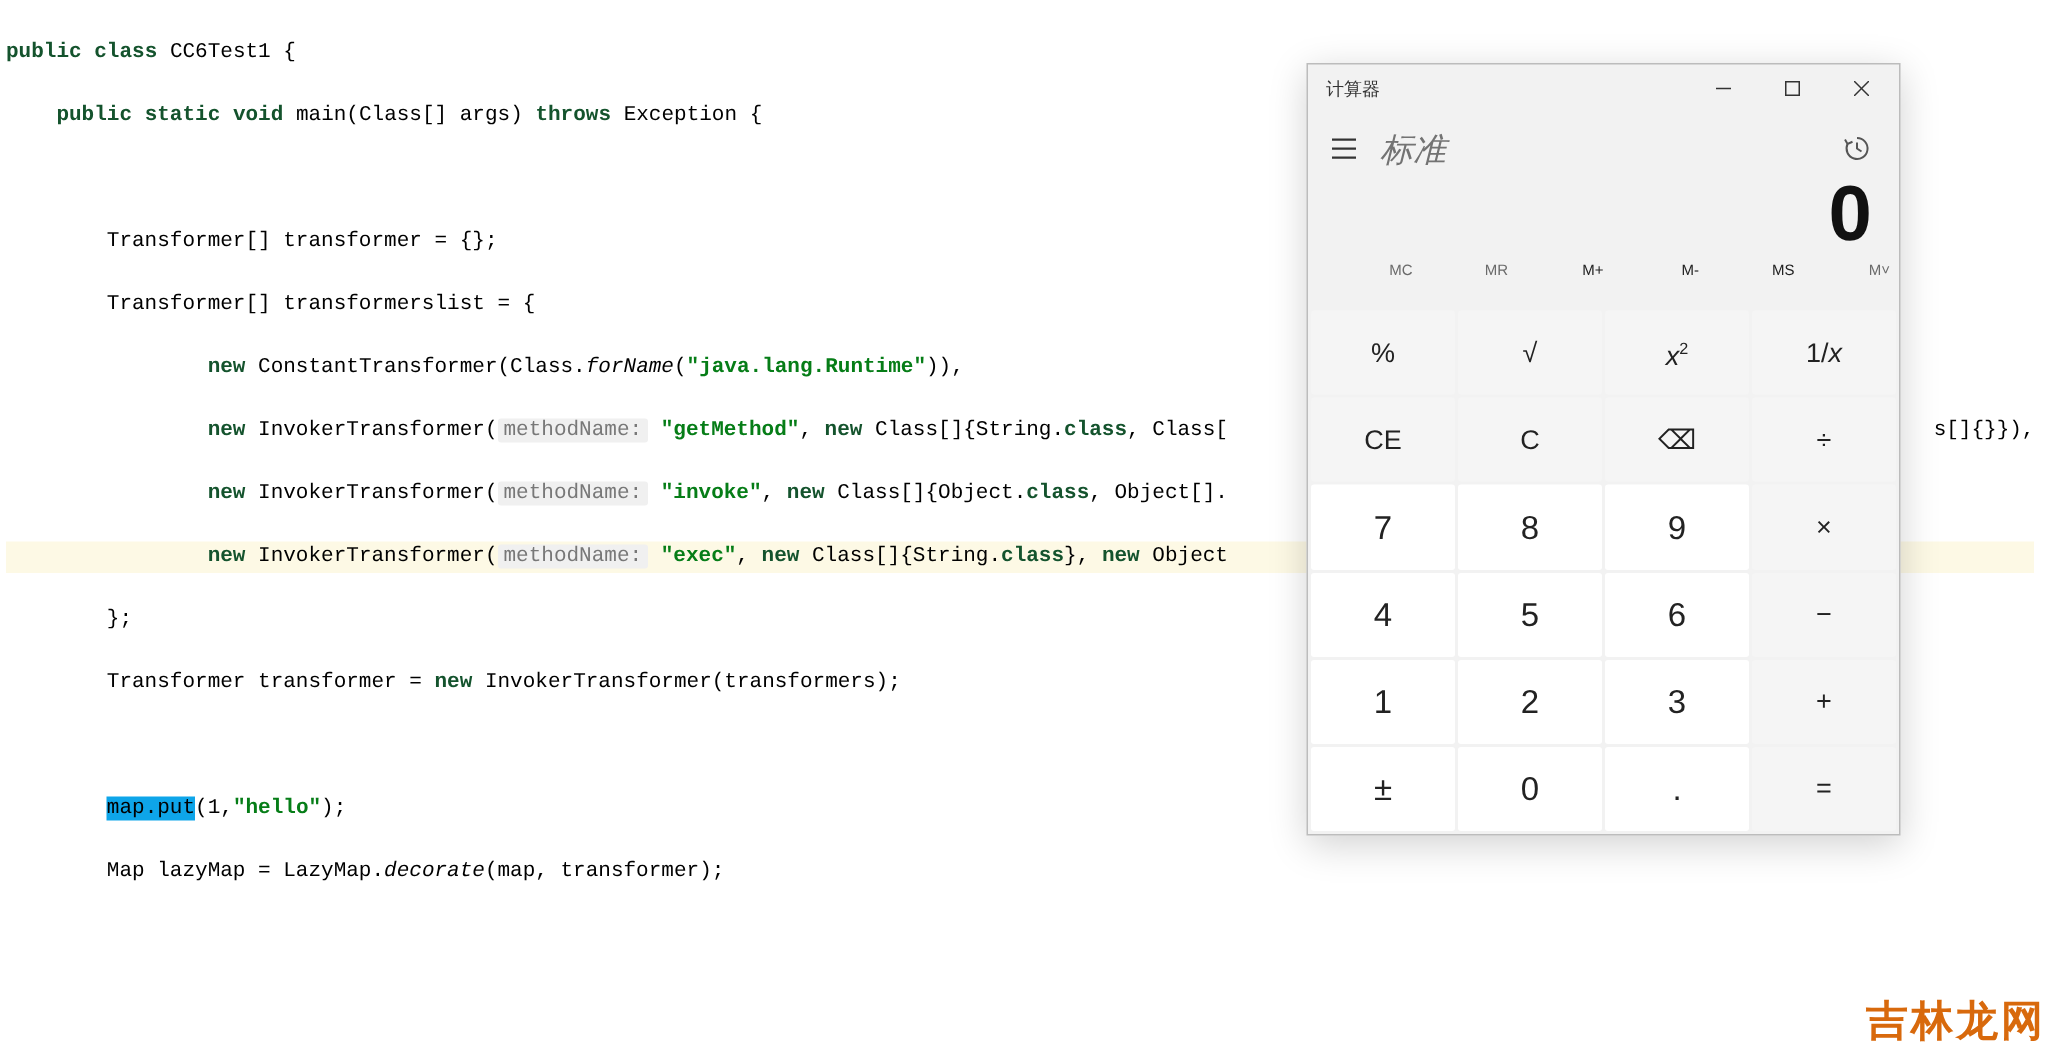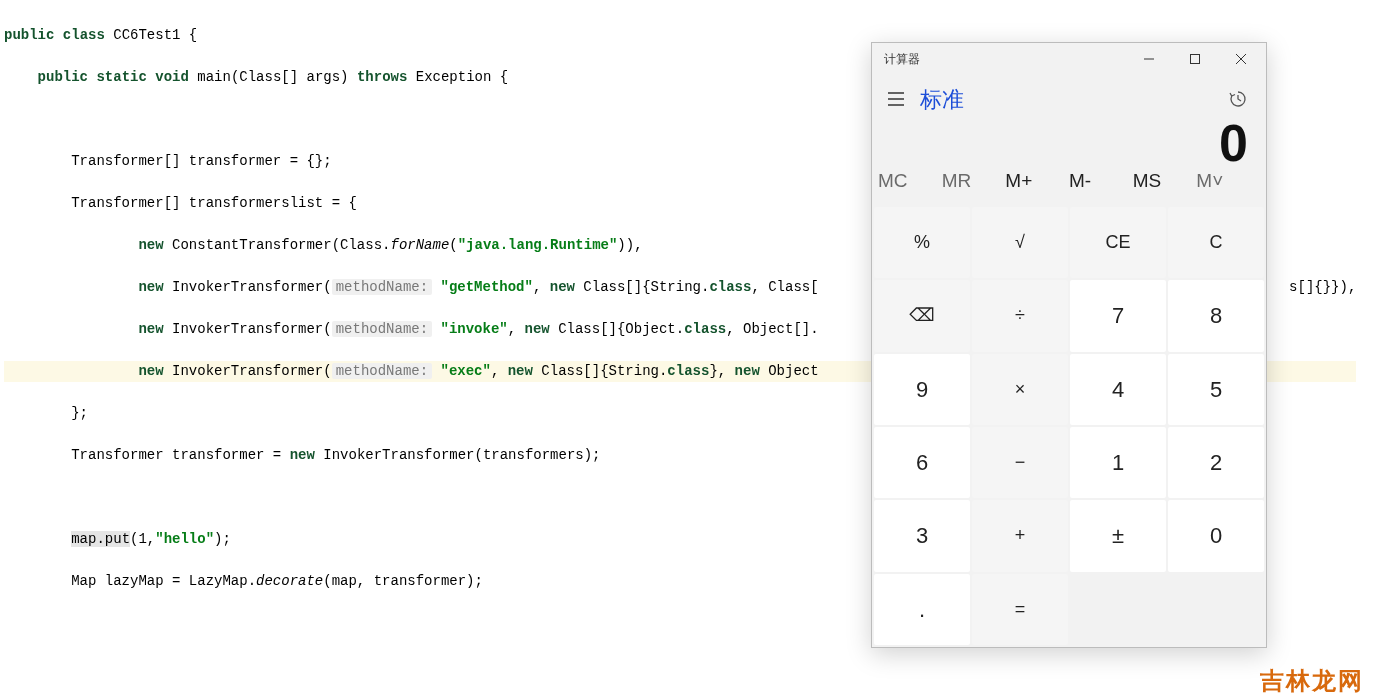--- a/index.html
+++ b/index.html
@@ -28,29 +28,29 @@
     color: #787878;
     background: #f0f0f0;
     padding: 0 4px;
     border-radius: 2px;
     font-style: normal;
     font-weight: normal;
     text-align: center;
   }
   .line { display: block; }
   .line.highlighted { background: #fdf9e5; }
-  .call-hl { background: #e5e5e5; }
+  .call-hl { background: #0ea5e9; }
 
   
   .calc {
     position: absolute;
     left: 871px;
     top: 42px;
     width: 396px;
-    height: 606px;
+    height: 515px;
     background: #f2f2f2;
     border: 1px solid #bcbcbc;
     box-shadow: 0 6px 24px rgba(0,0,0,.18);
     font-family: "Segoe UI", Arial, sans-serif;
     display: flex;
     flex-direction: column;
   }
   .calc-titlebar {
     height: 32px;
     display: flex;
@@ -75,44 +75,45 @@
     padding: 4px 8px 4px 4px;
   }
   .hamburger {
     width: 40px; height: 40px;
     display:flex;align-items:center;justify-content:center;
     cursor:pointer;
   }
   .hamburger svg { width:18px;height:18px; }
   .mode-label {
     font-size: 22px;
-    color: #1d4ed8;
+    color: #737373;
     margin-left: 4px;
     flex: 1;
+    font-style: italic;
   }
   .history-btn {
     width: 40px;height:40px;
     display:flex;align-items:center;justify-content:center;
     cursor:pointer;
   }
   .display {
     text-align: right;
     padding: 10px 18px 8px 10px;
     font-size: 52px;
     font-weight: 600;
     color: #111;
   }
   .memrow {
     display:flex;
     padding: 2px 6px 8px 6px;
   }
   .mem-btn {
     flex:1;
-    text-align:left;
-    font-size: 19px;
+    text-align:right;
+    font-size: 10px;
     color:#6b6b6b;
     padding:6px 0;
     cursor: default;
   }
   .mem-btn.active { color:#222; cursor:pointer; }
   .keypad {
     flex:1;
     display:grid;
     grid-template-columns: repeat(4,1fr);
     grid-template-rows: repeat(6,1fr);
@@ -130,21 +131,21 @@
     border-radius: 2px;
   }
   .key.func { background:#f5f5f5; font-size:18px; }
   .key.num { background:#ffffff; font-size: 22px; font-weight:500; }
 
   .watermark {
     position:absolute;
     right:10px;
     bottom:8px;
     font-family: Arial, sans-serif;
-    font-size: 24px;
+    font-size: 28px;
     color:#d8690c;
     font-weight:bold;
     letter-spacing:2px;
   }
   sup { font-size: .6em; }
 </style>
 </head>
 <body>
 
 <div class="editor">
@@ -225,20 +226,26 @@
     <div class="mem-btn">MC</div>
     <div class="mem-btn">MR</div>
     <div class="mem-btn active">M+</div>
     <div class="mem-btn active">M-</div>
     <div class="mem-btn active">MS</div>
     <div class="mem-btn">M˅</div>
   </div>
   <div class="keypad">
     <div class="key func">%</div>
     <div class="key func">√</div>
+    <div class="key func">
+        <span><i style="font-style:italic">x</i><sup>2</sup></span>
+      </div>
+    <div class="key func">
+        <span><span>1/</span><i style="font-style:italic">x</i></span>
+      </div>
 
     <div class="key func">CE</div>
     <div class="key func">C</div>
     <div class="key func">⌫</div>
     <div class="key func">÷</div>
 
     <div class="key num">7</div>
     <div class="key num">8</div>
     <div class="key num">9</div>
     <div class="key func">×</div>

